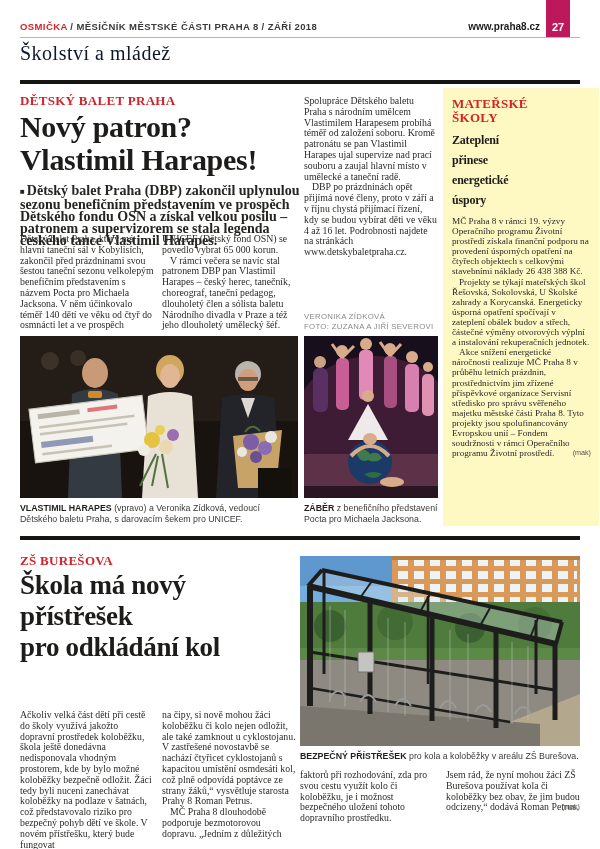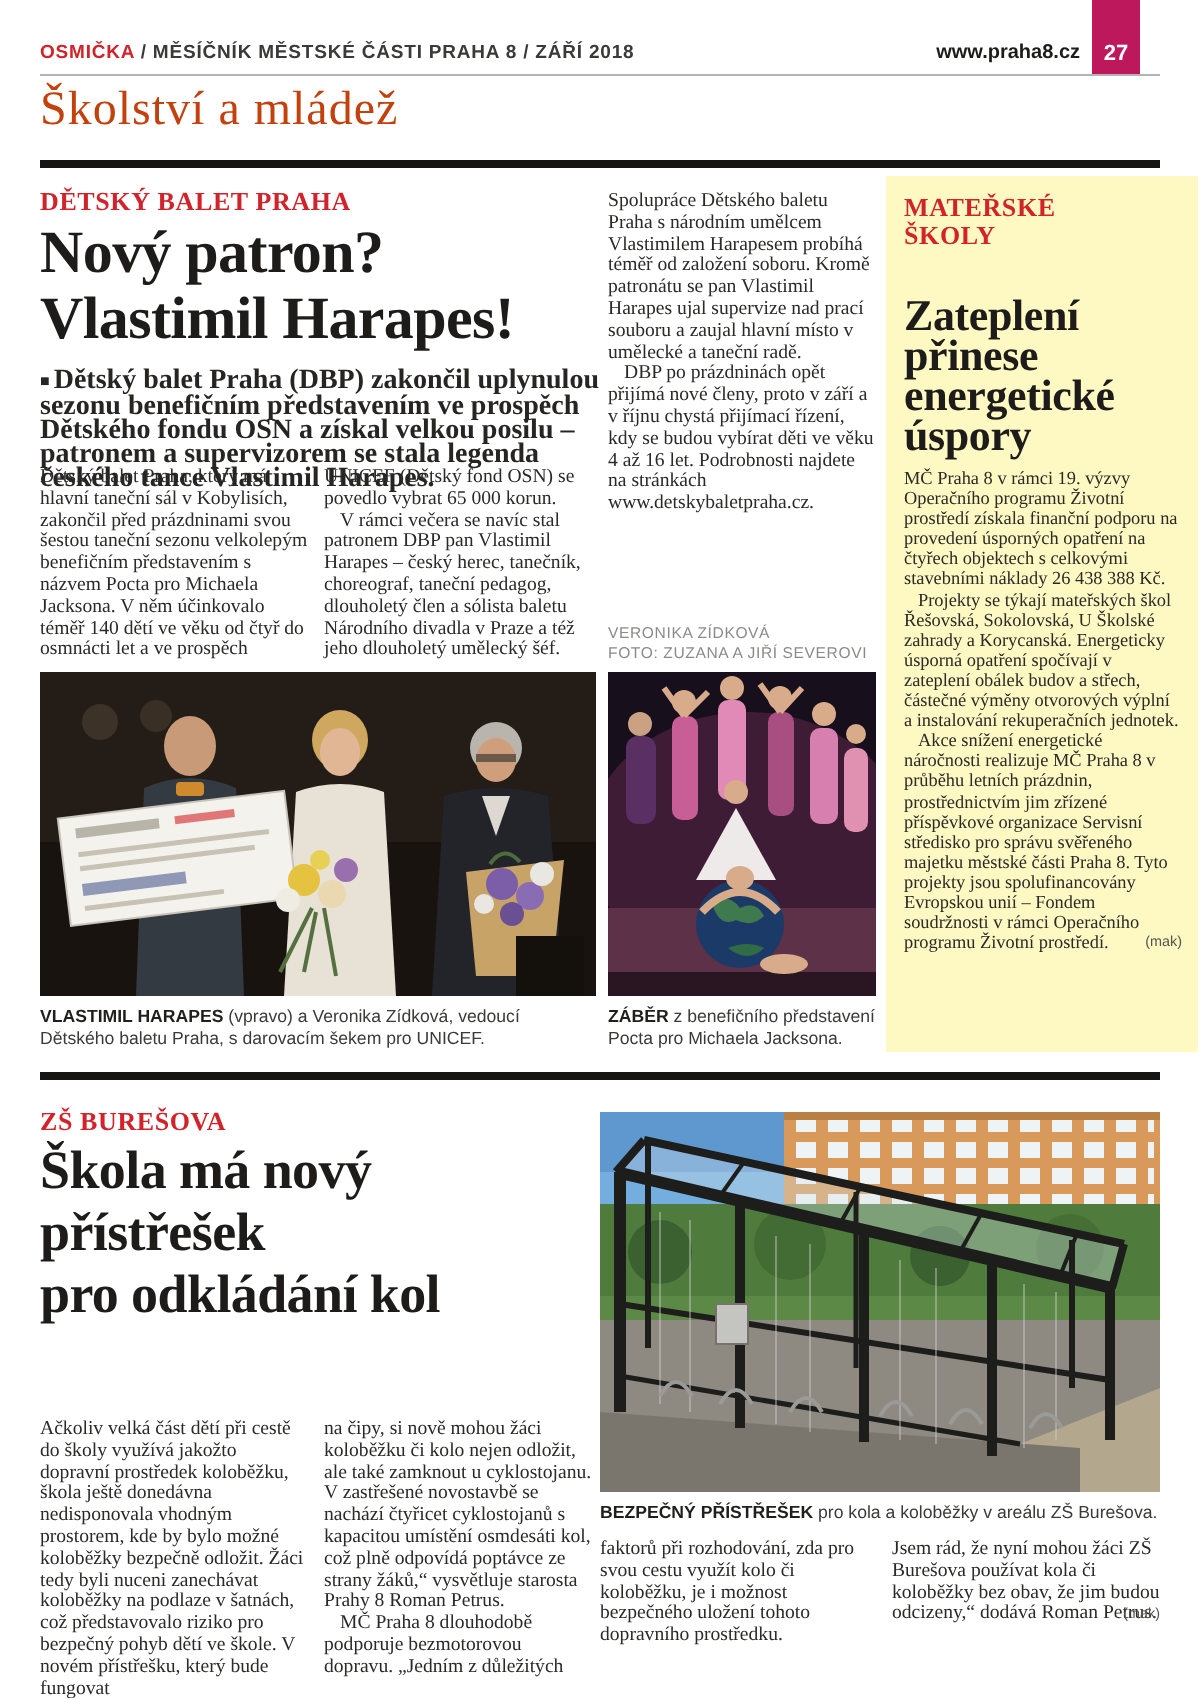--- a/index.html
+++ b/index.html
@@ -9,21 +9,21 @@
 
   
   .masthead{top:21px;left:20px;font-family:"Liberation Sans",sans-serif;font-size:9.5px;
             font-weight:bold;letter-spacing:.4px;color:#3a3a38;}
   .masthead .brand{color:#d2232a;}
   .site{top:21px;right:60px;font-family:"Liberation Sans",sans-serif;font-size:10px;font-weight:bold;color:#1c1c1a;}
   .pagetab{top:0;left:546px;width:24px;height:38px;background:#be185d;display:flex;align-items:flex-end;
            justify-content:center;padding-bottom:5px;box-sizing:border-box;
            font-family:"Liberation Sans",sans-serif;font-size:11px;font-weight:bold;color:#fff;}
   .hairline{top:37px;left:20px;width:560px;height:1px;background:#b4b4b2;}
-  .section-title{top:42px;left:20px;font-size:24px;font-weight:400;color:#c2410c;letter-spacing:.5px;}
+  .section-title{top:42px;left:20px;font-size:20px;font-weight:400;color:#0f172a;letter-spacing:.5px;}
   .black-bar{top:80px;left:20px;width:560px;height:4px;background:#161512;}
   .divider{top:536px;left:20px;width:560px;height:4px;background:#161512;}
 
   
   .kicker{font-size:13px;font-weight:bold;color:#d2232a;letter-spacing:.3px;line-height:14px;}
   .headline{font-weight:bold;color:#1d1c1a;letter-spacing:-.3px;}
   .h-ballet{top:110px;left:20px;font-size:30px;line-height:33px;width:300px;}
   .h-school{top:570px;left:20px;font-size:27px;line-height:31px;width:300px;}
   .lead{font-size:14px;line-height:12px;font-weight:bold;color:#262522;}
   .lead .bullet::before{content:"■ ";font-size:8px;position:relative;top:-1px;}
@@ -32,21 +32,21 @@
   .bodycol p.ind{text-indent:8px;}
   .byline{font-family:"Liberation Sans",sans-serif;font-size:7.8px;line-height:9.8px;
           color:#8a8a88;letter-spacing:.3px;}
   .caption{font-family:"Liberation Sans",sans-serif;font-size:8.8px;line-height:10.6px;color:#3a3a38;}
   .caption b{color:#1f1f1d;}
 
   
   .sidebar{top:88px;left:443px;width:156px;height:438px;background:#fef9c3;box-sizing:border-box;
            padding:9px 8px 6px 9px;}
   .sidebar .kicker{font-size:13px;line-height:14px;}
-  .sidebar .shead{font-size:22px;line-height:20px;font-weight:bold;color:#1d1c1a;margin:23px 0 6px 0;letter-spacing:-.2px;}
+  .sidebar .shead{font-size:12px;line-height:20px;font-weight:bold;color:#1d1c1a;margin:5px 0 6px 0;letter-spacing:-.2px;}
   .sidebar .sbody{font-size:9.2px;line-height:10.1px;color:#2b2a28;}
   .sidebar .sbody p{margin:0;}
   .sidebar .sbody p.ind{text-indent:7px;}
   .sigwrap{position:relative;}
   .sig{position:absolute;right:0;bottom:0;font-family:"Liberation Sans",sans-serif;
        font-size:7.2px;color:#55544f;}
 
   .photo{display:block;}
 </style>
 </head>

